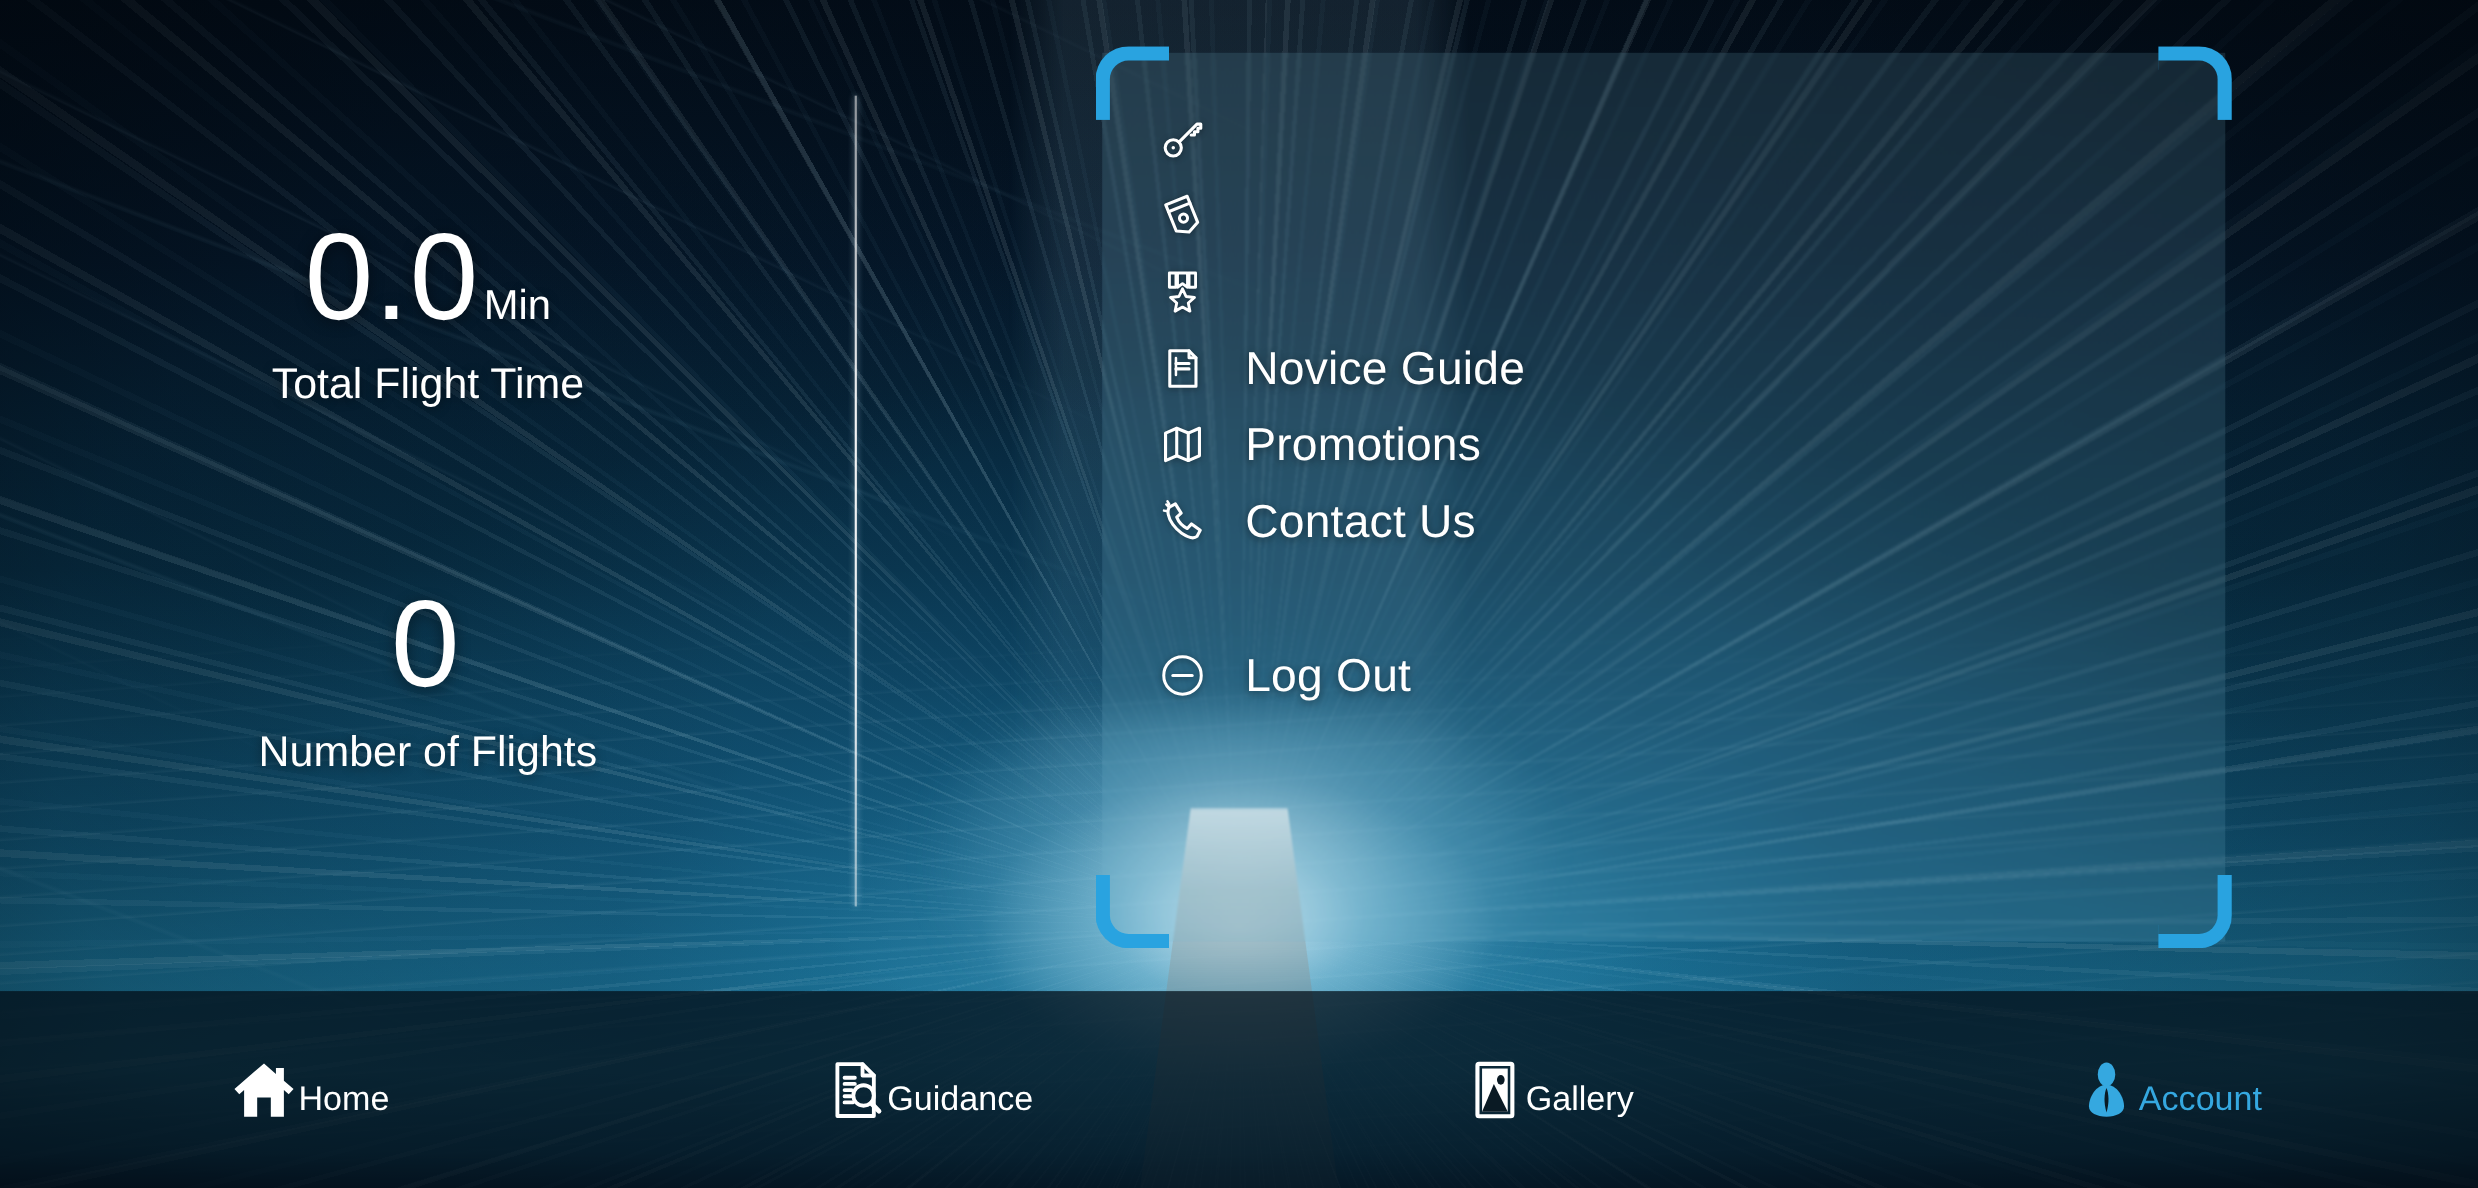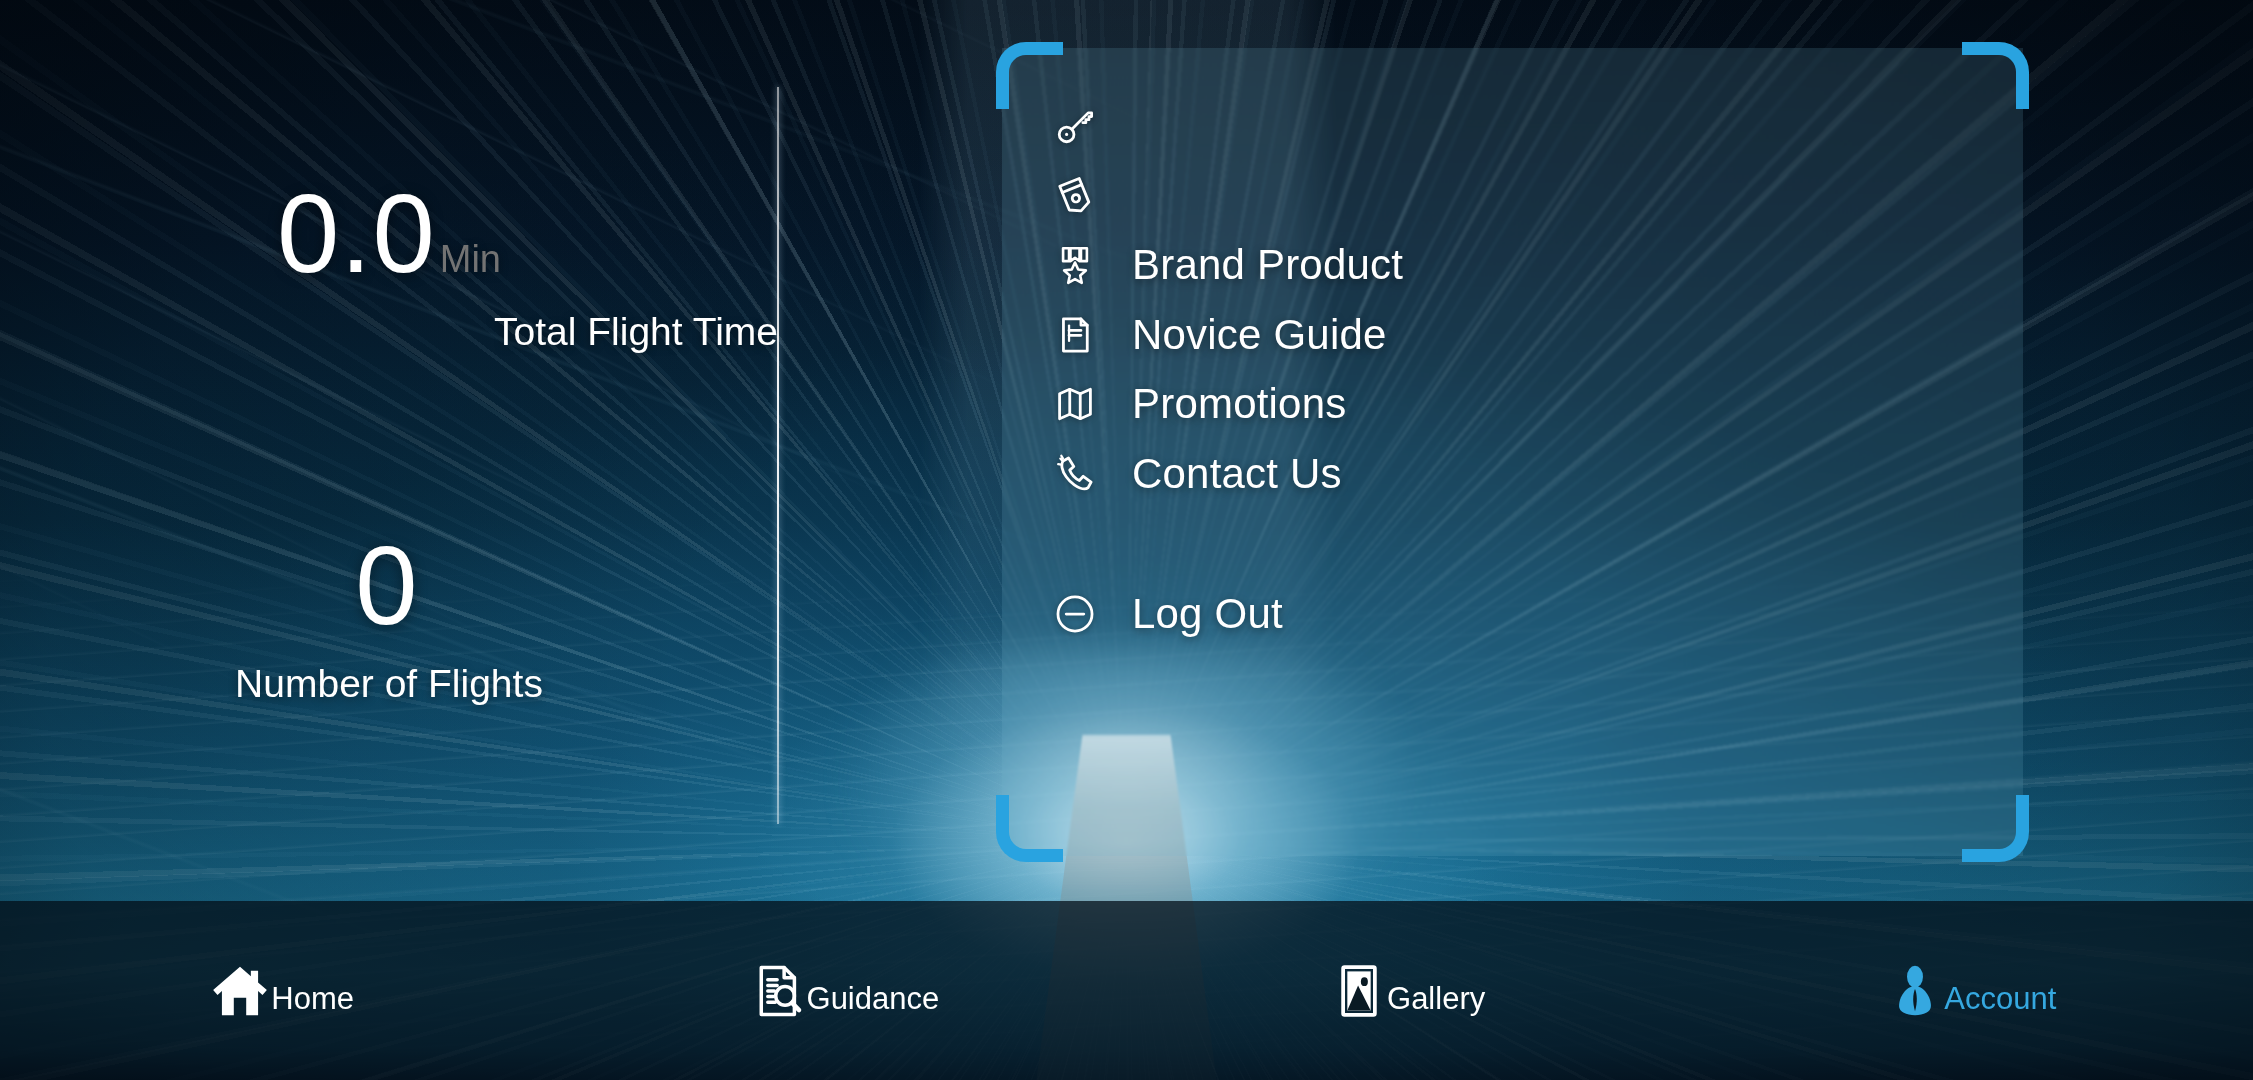--- a/index.html
+++ b/index.html
@@ -139,38 +139,38 @@
     position: absolute; inset: 0;
     background: radial-gradient(ellipse 1500px 1000px at 50% 62%, rgba(0,0,0,0) 30%, rgba(2,10,20,0.30) 72%, rgba(1,7,14,0.70) 100%);
   }
 
   
   .stats {
     position: absolute;
     left: 0; top: 0; width: 778px; height: 900px;
   }
   .stat-block { position: absolute; width: 100%; text-align: center; }
-  .stat-a { top: 178px; text-align: right; }
+  .stat-a { top: 196px; }
   .stat-b { top: 530px; }
 
   .stat-value-row {
     display: flex; align-items: baseline; justify-content: center;
     line-height: 1;
   }
   .stat-value {
     font-size: 112px;
     font-weight: 400;
     color: #ffffff;
     letter-spacing: 1px;
     text-shadow: 0 2px 14px rgba(0,0,0,0.45);
   }
   .stat-unit {
     font-size: 38px;
     font-weight: 400;
-    color: #737373;
+    color: #ffffff;
     margin-left: 4px;
     text-shadow: 0 2px 10px rgba(0,0,0,0.45);
   }
   .stat-label {
     margin-top: 20px;
     font-size: 39px;
     color: #ffffff;
     font-weight: 400;
     text-shadow: 0 2px 10px rgba(0,0,0,0.45);
   }
@@ -333,21 +333,20 @@
 
       <div class="menu-item" style="top:167px">
         <span class="menu-icon">
           <svg width="42" height="42" viewBox="0 0 24 24" fill="none" stroke="currentColor" stroke-width="1.5" stroke-linecap="round" stroke-linejoin="round">
             <rect x="5.2" y="2.4" width="3.4" height="7.4"></rect>
             <rect x="15.4" y="2.4" width="3.4" height="7.4"></rect>
             <path d="M9.4 2.4 L14.6 2.4 L14.6 9.8 L12 7.9 L9.4 9.8 Z"></path>
             <path d="M12 10.6 L13.85 14.6 L18.2 15.1 L15.0 18.0 L15.85 22.2 L12 20.1 L8.15 22.2 L9.0 18.0 L5.8 15.1 L10.15 14.6 Z"></path>
           </svg>
         </span>
-        <span class="menu-label">Brand Product</span>
       </div>
 
       <div class="menu-item" style="top:237px">
         <span class="menu-icon">
           <svg width="42" height="42" viewBox="0 0 24 24" fill="none" stroke="currentColor" stroke-width="1.6" stroke-linecap="round" stroke-linejoin="round">
             <path d="M5.4 2.8 L15.4 2.8 L19 6.4 L19 21.2 L5.4 21.2 Z"></path>
             <path d="M15.4 2.8 L15.4 6.4 L19 6.4"></path>
             <path d="M8.6 9.4 L15.4 9.4 M8.6 12.2 L15.4 12.2"></path>
             <path d="M8.6 6.6 L8.6 15.4" stroke-width="1.3"></path>
           </svg>

